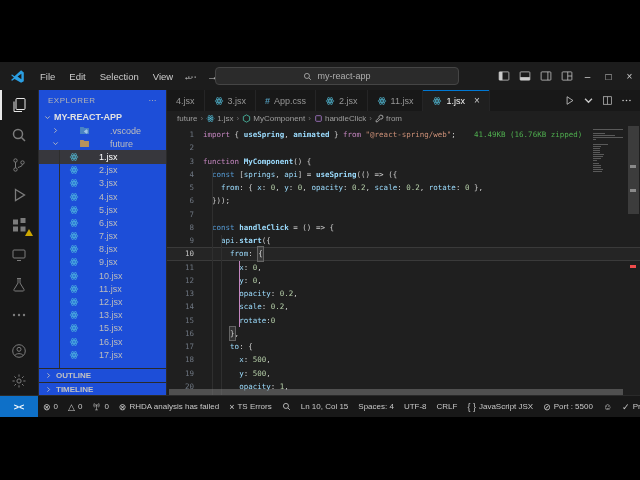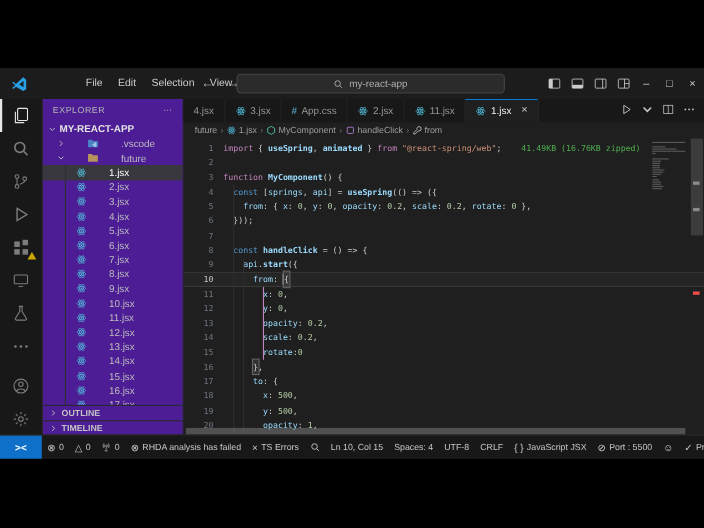--- a/index.html
+++ b/index.html
@@ -27,21 +27,21 @@
   .activitybar{width:38px;background:#181818;border-right:1px solid #2a2a2a;display:flex;
                flex-direction:column;}
   .ab-item{height:30px;display:flex;align-items:center;justify-content:center;color:#7c7c7c;
            position:relative;}
   .ab-item.active{color:#e7e7e7;box-shadow:inset 2px 0 0 #e7e7e7;}
   .ab-item .ic{width:16px;height:16px;}
   .ab-badge{position:absolute;right:5px;bottom:4px;width:0;height:0;border-left:4px solid transparent;
             border-right:4px solid transparent;border-bottom:7px solid #cca700;}
   .ab-bottom{margin-top:auto;}
 
-  .sidebar{width:127px;background:#4c1d95;border-right:1px solid #2a2a2a;display:flex;
+  .sidebar{width:127px;background:#1d4ed8;border-right:1px solid #2a2a2a;display:flex;
            flex-direction:column;color:#bdbdbd;min-height:0;}
   .sb-header{height:20px;flex:none;display:flex;align-items:center;justify-content:space-between;
              padding:0 9px;font-size:8px;letter-spacing:.5px;color:#b5b5b5;}
   .sb-root{height:14px;flex:none;display:flex;align-items:center;gap:3px;font-size:9px;
            font-weight:700;color:#e2e2e2;padding-left:5px;}
   .sb-tree{flex:1;overflow:hidden;position:relative;font-size:9px;}
   .sb-guide{position:absolute;left:20px;top:26px;bottom:0;width:1px;background:#2e2e2e;}
   .sb-row{height:13.2px;display:flex;align-items:center;gap:20px;white-space:nowrap;}
   .sb-row.folder{padding-left:13px;}
   .sb-row.file{padding-left:30px;}
@@ -110,21 +110,21 @@
 
 <div class="stage">
   <div class="window">
 
     <div class="titlebar">
       <span class="logo ic">
         <svg viewBox="0 0 100 100">
             <path fill="#2b9fe3" d="M74 8 30 49 14 36l-7 4 19 17L7 74l7 5 16-13 44 26 18-11V23L74 8zm2 23v38L50 50 76 31z"></path>
           </svg>
       </span>
-      <span style="display:flex;margin-left:38px;">
+      <span style="display:flex;">
           <span class="menu-item">File</span>
           <span class="menu-item">Edit</span>
           <span class="menu-item">Selection</span>
           <span class="menu-item">View</span>
           <span class="menu-item">⋯</span>
         </span>
       <span class="nav-arrows">
         <span>←</span>
         <span>→</span>
       </span>
@@ -446,31 +446,20 @@
             <div class="sb-row file">
               <span class="ic ic-10">
                 <svg viewBox="0 0 16 16" fill="none" stroke="#53c1de" stroke-width="0.9">
                   <ellipse cx="8" cy="8" rx="6.4" ry="2.5"></ellipse>
                   <ellipse cx="8" cy="8" rx="6.4" ry="2.5" transform="rotate(60 8 8)"></ellipse>
                   <ellipse cx="8" cy="8" rx="6.4" ry="2.5" transform="rotate(120 8 8)"></ellipse>
                   <circle cx="8" cy="8" r="1.2" fill="#53c1de" stroke="none"></circle>
                 </svg>
               </span>
               <span>13.jsx</span>
-            </div>
-            <div class="sb-row file">
-              <span class="ic ic-10">
-                <svg viewBox="0 0 16 16" fill="none" stroke="#53c1de" stroke-width="0.9">
-                  <ellipse cx="8" cy="8" rx="6.4" ry="2.5"></ellipse>
-                  <ellipse cx="8" cy="8" rx="6.4" ry="2.5" transform="rotate(60 8 8)"></ellipse>
-                  <ellipse cx="8" cy="8" rx="6.4" ry="2.5" transform="rotate(120 8 8)"></ellipse>
-                  <circle cx="8" cy="8" r="1.2" fill="#53c1de" stroke="none"></circle>
-                </svg>
-              </span>
-              <span>14.jsx</span>
             </div>
             <div class="sb-row file">
               <span class="ic ic-10">
                 <svg viewBox="0 0 16 16" fill="none" stroke="#53c1de" stroke-width="0.9">
                   <ellipse cx="8" cy="8" rx="6.4" ry="2.5"></ellipse>
                   <ellipse cx="8" cy="8" rx="6.4" ry="2.5" transform="rotate(60 8 8)"></ellipse>
                   <ellipse cx="8" cy="8" rx="6.4" ry="2.5" transform="rotate(120 8 8)"></ellipse>
                   <circle cx="8" cy="8" r="1.2" fill="#53c1de" stroke="none"></circle>
                 </svg>
               </span>

